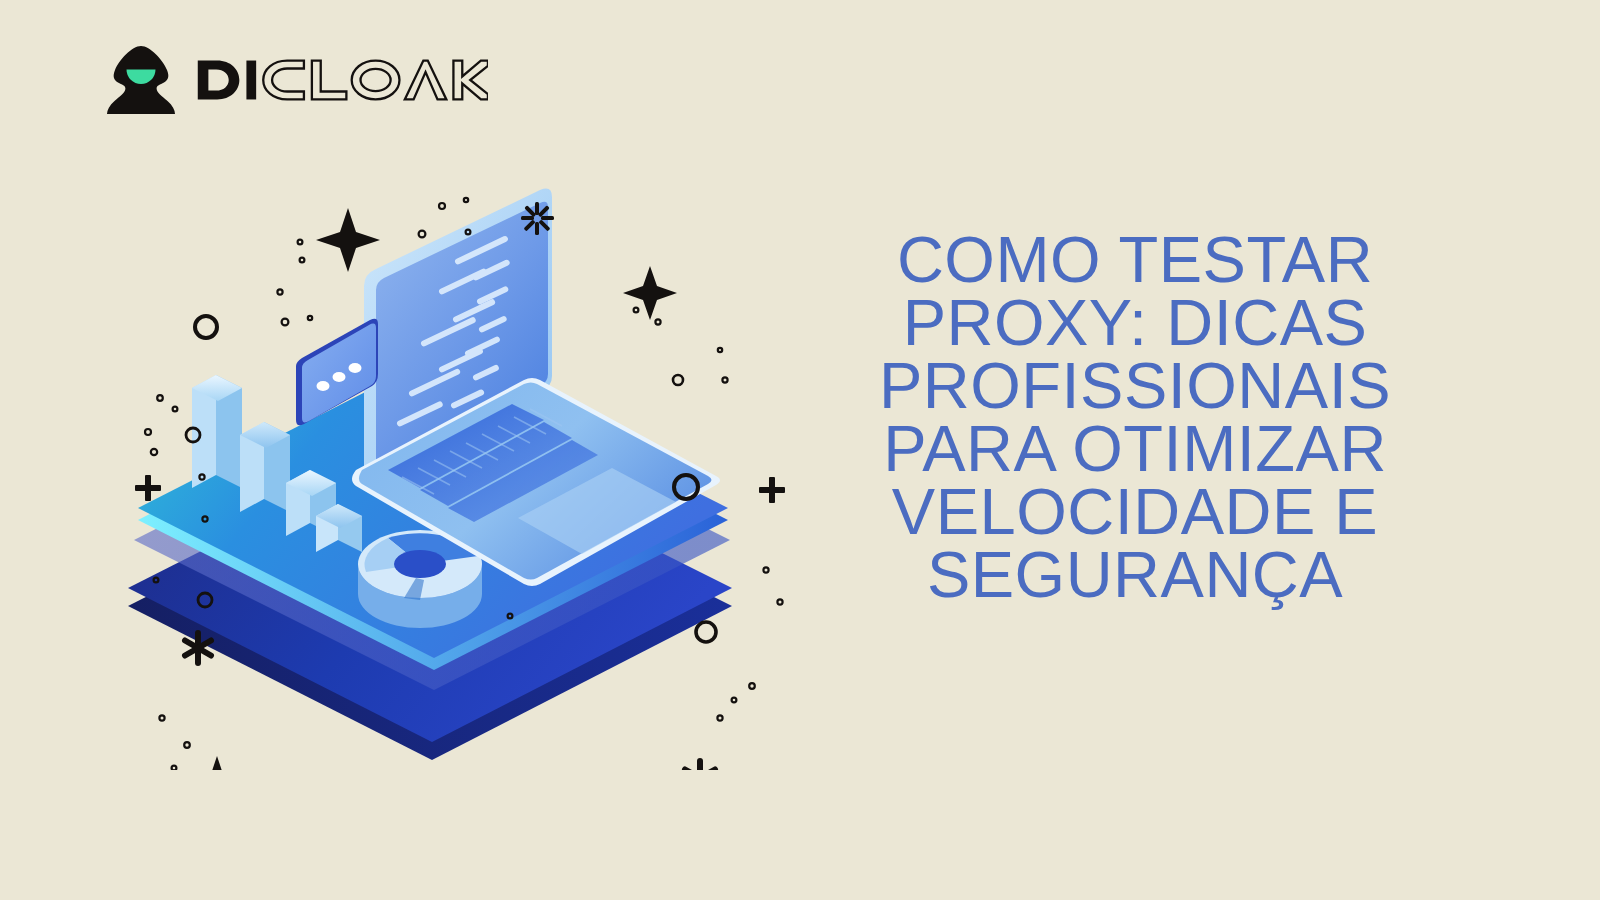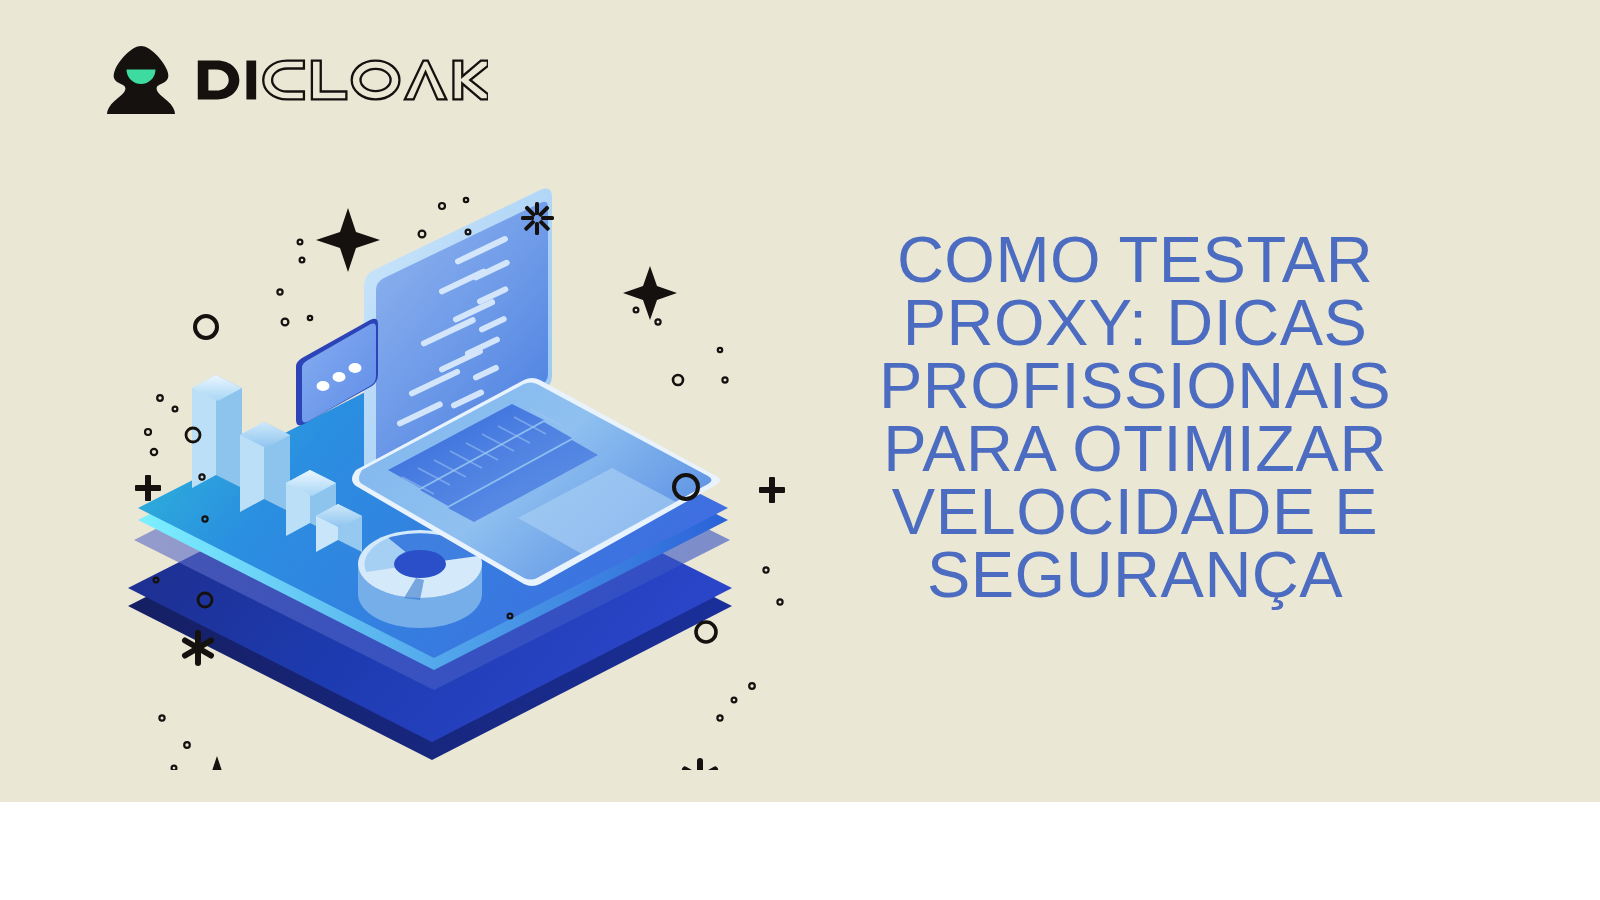--- a/index.html
+++ b/index.html
@@ -3,21 +3,21 @@
 <meta charset="utf-8">
 <style>
   * { margin:0; padding:0; box-sizing:border-box; }
   html, body {
     width:1600px; height:900px;
     overflow:hidden;
     font-family:"Liberation Sans", sans-serif;
   }
   #page {
     position:relative;
-    width:1600px; height:802px;
+    width:1600px; height:900px;
     background:#ebe7d5;
   }
 
   
   #logo {
     position:absolute;
     left:104px; top:44px;
     display:flex; align-items:center; gap:18px;
   }
   #logo-mark { width:74px; height:72px; display:block; }

